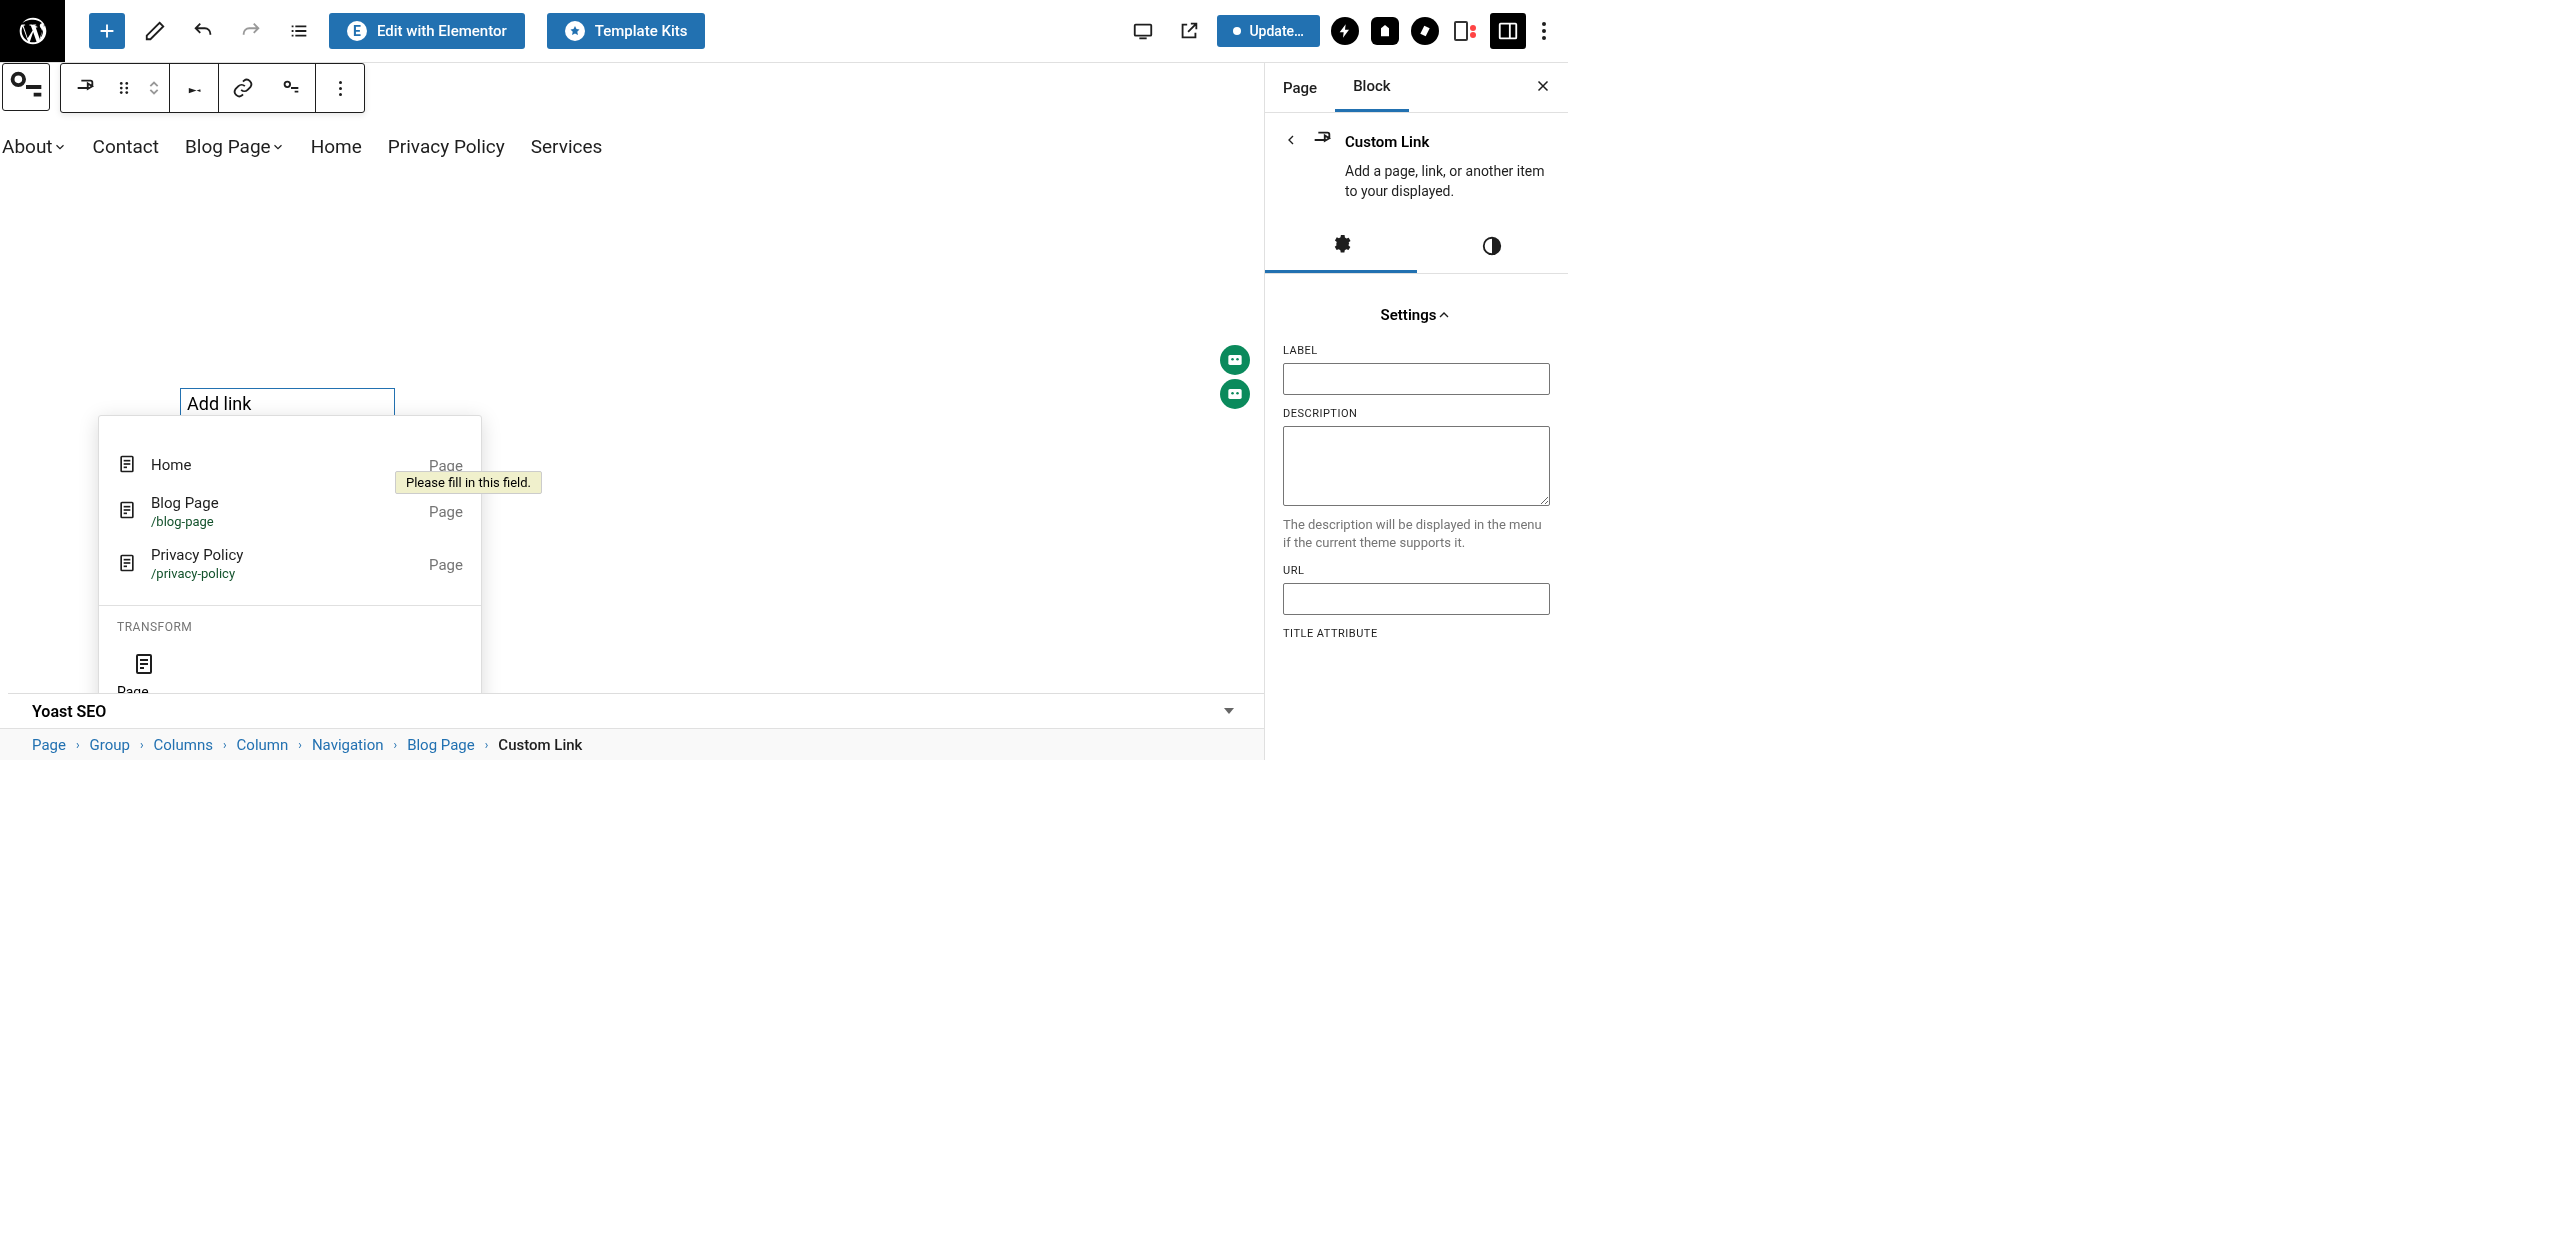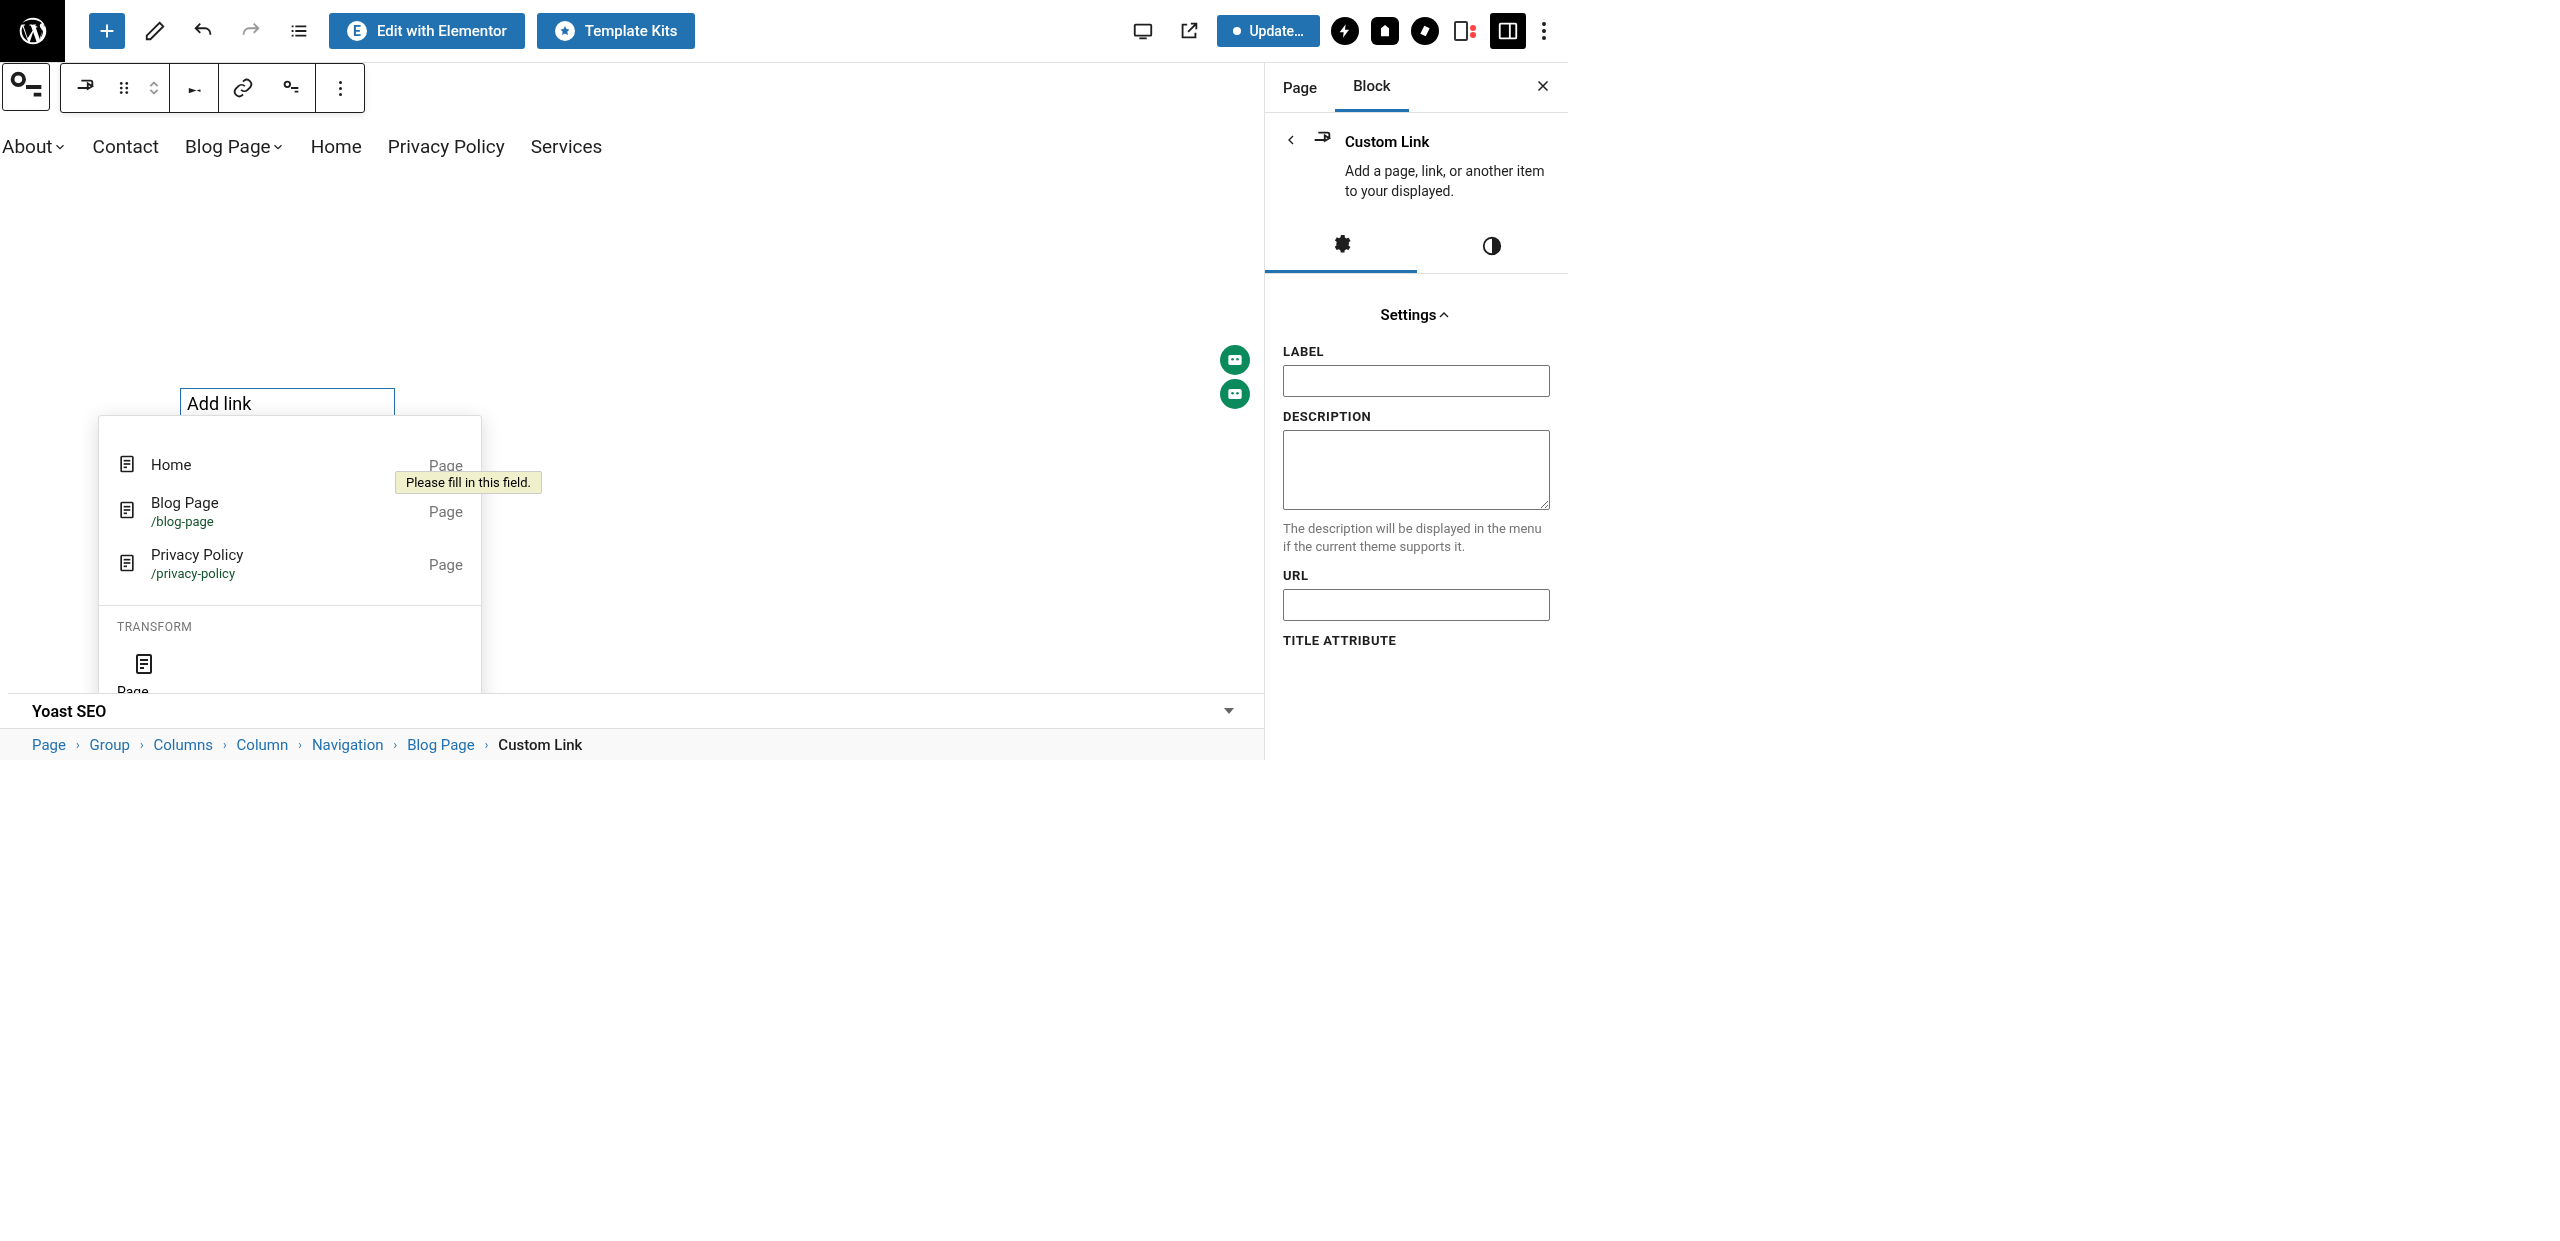--- a/index.html
+++ b/index.html
@@ -10,21 +10,21 @@
 .wp-logo { width: 65px; height: 62px; background: #000; display: flex; align-items: center; justify-content: center; }
 .wp-logo svg { width: 32px; height: 32px; fill: #fff; }
 .tb-left { display: flex; align-items: center; gap: 12px; padding-left: 24px; }
 .btn-add { width: 36px; height: 36px; background: #2271b1; border-radius: 3px; display: flex; align-items: center; justify-content: center; cursor: pointer; }
 .btn-add svg { fill: #fff; width: 22px; height: 22px; }
 .tb-icon { width: 36px; height: 36px; display: flex; align-items: center; justify-content: center; cursor: pointer; color: #1e1e1e; }
 .tb-icon svg { width: 22px; height: 22px; }
 .tb-icon.disabled { color: #999; }
 .elementor-btn { background: #2271b1; color: #fff; padding: 8px 18px; border-radius: 3px; display: flex; align-items: center; gap: 10px; font-size: 15px; font-weight: 500; cursor: pointer; }
 .elementor-btn .e-icon { width: 20px; height: 20px; background: #fff; border-radius: 50%; display: flex; align-items: center; justify-content: center; color: #2271b1; font-weight: bold; font-size: 14px; }
-.template-btn { background: #2271b1; color: #fff; padding: 8px 18px; border-radius: 3px; display: flex; align-items: center; gap: 10px; font-size: 15px; font-weight: 500; cursor: pointer; }
+.template-btn { background: #2271b1; color: #fff; padding: 8px 18px; border-radius: 3px; display: flex; align-items: center; gap: 10px; font-size: 15px; font-weight: 500; cursor: pointer; margin-left: 10px; }
 .template-btn .t-icon { width: 20px; height: 20px; background: #fff; border-radius: 50%; display: flex; align-items: center; justify-content: center; }
 .template-btn .t-icon svg { width: 12px; height: 12px; fill: #2271b1; }
 
 .tb-right { margin-left: auto; display: flex; align-items: center; gap: 10px; padding-right: 16px; }
 .update-btn { background: #2271b1; color: #fff; padding: 8px 16px; border-radius: 3px; display: flex; align-items: center; gap: 8px; font-size: 14px; font-weight: 500; cursor: pointer; }
 .update-btn .dot { width: 8px; height: 8px; background: #fff; border-radius: 50%; }
 .circ-icon { width: 30px; height: 30px; display: flex; align-items: center; justify-content: center; cursor: pointer; }
 .circ-black { width: 28px; height: 28px; background: #000; border-radius: 50%; display: flex; align-items: center; justify-content: center; }
 .circ-black svg { fill: #fff; width: 16px; height: 16px; }
 .rect-black { width: 28px; height: 28px; background: #000; border-radius: 6px; display: flex; align-items: center; justify-content: center; }
@@ -112,21 +112,21 @@
 .sb-block-title { font-size: 15px; font-weight: 600; }
 .sb-block-desc { font-size: 14px; color: #1e1e1e; margin-left: 62px; margin-top: 6px; line-height: 1.45; }
 .sb-subtabs { display: flex; border-bottom: 1px solid #e0e0e0; margin-top: 18px; }
 .sb-subtab { flex: 1; display: flex; align-items: center; justify-content: center; padding: 14px 0; cursor: pointer; }
 .sb-subtab.active { border-bottom: 3px solid #2271b1; }
 .sb-subtab svg { width: 22px; height: 22px; }
 .sb-settings-header { display: flex; align-items: center; justify-content: center; padding: 16px 0 8px 0; cursor: pointer; }
 .sb-settings-title { font-size: 15px; font-weight: 600; }
 .sb-settings-header svg { width: 16px; height: 16px; }
 .sb-field { margin: 12px 0; }
-.sb-label { font-size: 13px; font-weight: 700; letter-spacing: 0.5px; color: #1e1e1e; margin-bottom: 6px; display: block; }
+.sb-label { font-size: 11px; font-weight: 400; letter-spacing: 0.5px; color: #1e1e1e; margin-bottom: 6px; display: block; }
 .sb-input { width: 100%; height: 32px; border: 1px solid #757575; border-radius: 2px; padding: 0 8px; font-size: 13px; }
 .sb-textarea { width: 100%; height: 80px; border: 1px solid #757575; border-radius: 2px; padding: 6px 8px; font-size: 13px; resize: vertical; }
 .sb-help { font-size: 13px; color: #757575; margin-top: 6px; line-height: 1.4; }
 </style>
 </head>
 <body>
 
 <div class="topbar">
   <div class="wp-logo">
     <svg viewBox="0 0 24 24">

